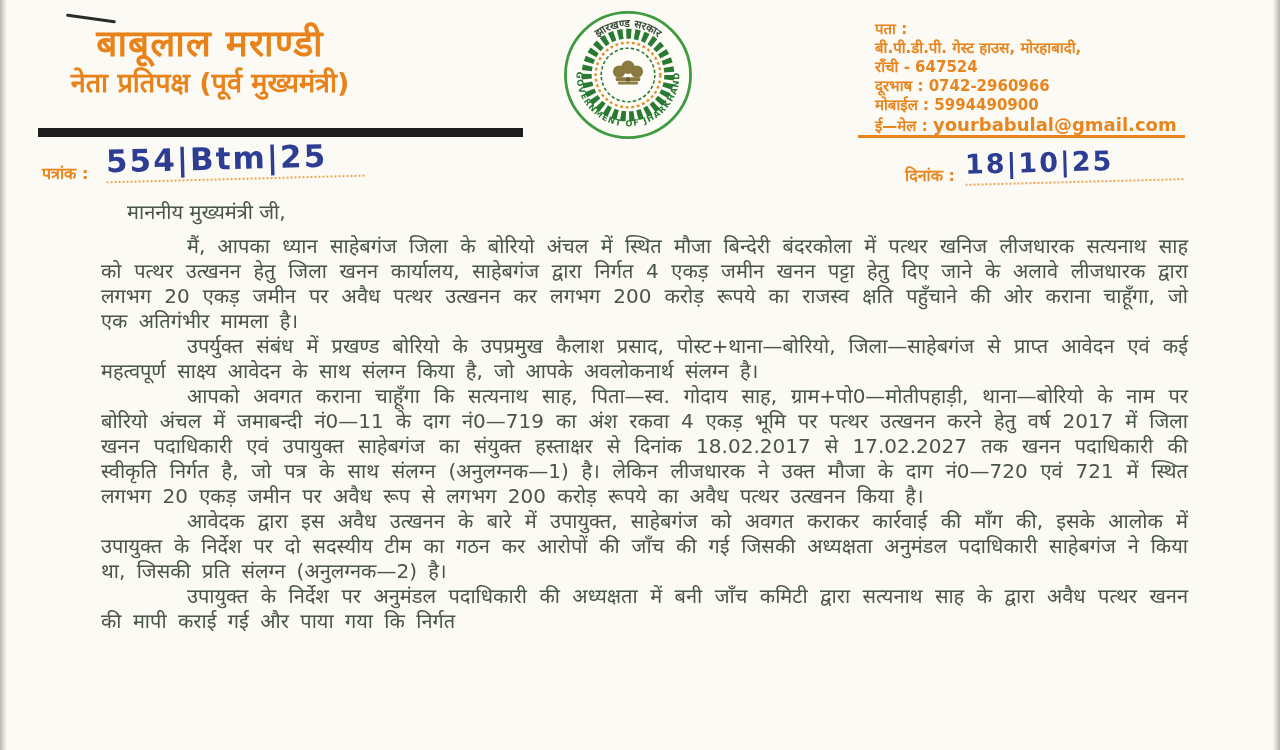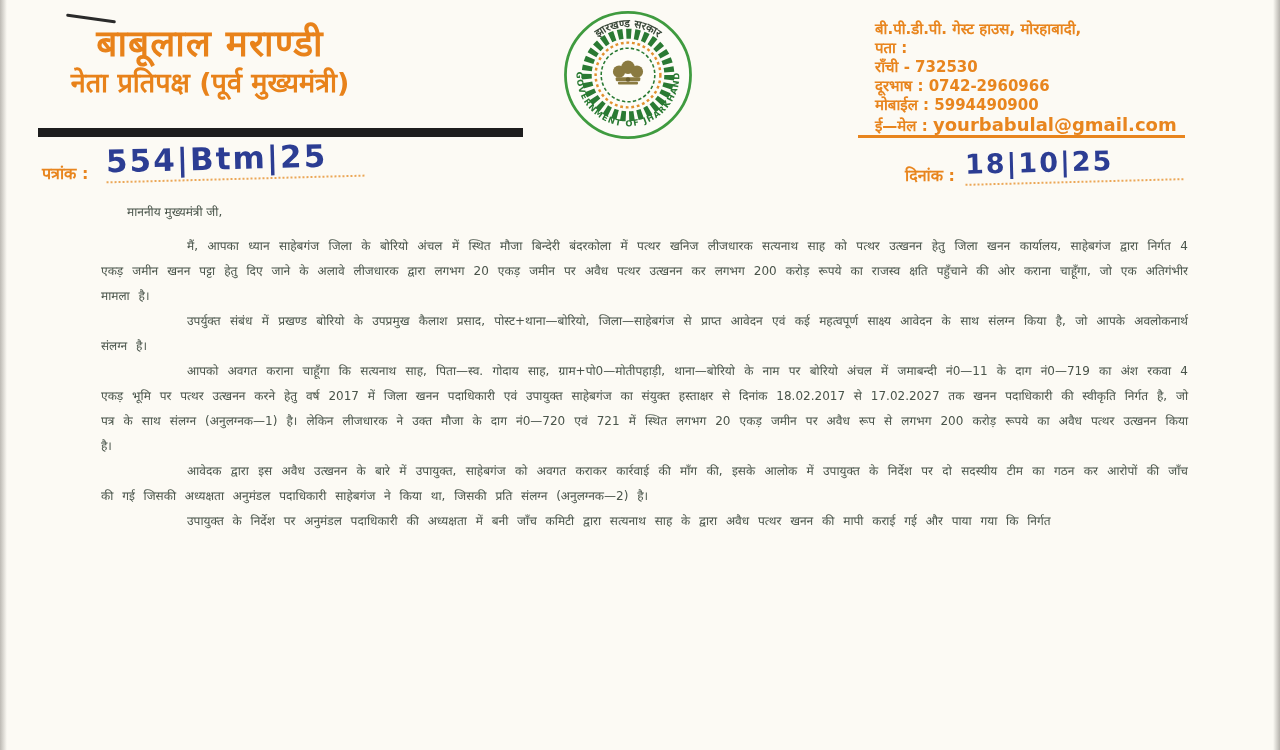--- a/index.html
+++ b/index.html
@@ -33,21 +33,21 @@
   .ref-date-label{left:905px;top:164px;}
   .hand{font-family:"DejaVu Sans",sans-serif;color:#2c3d93;font-weight:bold;
         transform:rotate(-1.5deg);letter-spacing:2px;}
   .ref-no-value{position:absolute;left:106px;top:140px;font-size:31px;width:258px;
         border-bottom:2px dotted #eba757;padding-bottom:2px;}
   .ref-date-value{position:absolute;left:965px;top:146px;font-size:27px;width:218px;
         border-bottom:2px dotted #eba757;padding-bottom:4px;}
 
   
   .letter-body{position:absolute;left:101px;top:200px;width:1087px;color:#49544a;
-        font-size:12px;line-height:25px;}
+        font-size:20px;line-height:25px;}
   .salutation{padding-left:26px;margin-bottom:9px;}
   .letter-body p{margin:0;text-indent:86px;text-align:justify;word-spacing:5px;}
 </style>
 </head>
 <body>
 
 <div class="page">
 
   <div class="edge left"></div>
   <div class="edge right"></div>
@@ -77,23 +77,23 @@
       <text font-size="9.5" font-weight="bold" fill="#3b4a3b">
         <textPath href="#arcTop" startOffset="50%" text-anchor="middle">झारखण्ड सरकार</textPath>
       </text>
       <text font-size="7.5" font-weight="bold" fill="#2a7a33" letter-spacing="1">
         <textPath href="#arcBottom" startOffset="50%" text-anchor="middle">GOVERNMENT OF JHARKHAND</textPath>
       </text>
     </svg>
   </div>
 
   <div class="lh-right">
+    <div>पता :</div>
     <div>बी.पी.डी.पी. गेस्ट हाउस, मोरहाबादी,</div>
-    <div>पता :</div>
-    <div>राँची - 732530</div>
+    <div>राँची - 647524</div>
     <div>दूरभाष : 0742-2960966</div>
     <div>मोबाईल : 5994490900</div>
     <div>
       <span>ई—मेल :</span>
       <span class="email-val">yourbabulal@gmail.com</span>
     </div>
   </div>
 
   <div class="rule-black"></div>
   <div class="rule-orange"></div>

